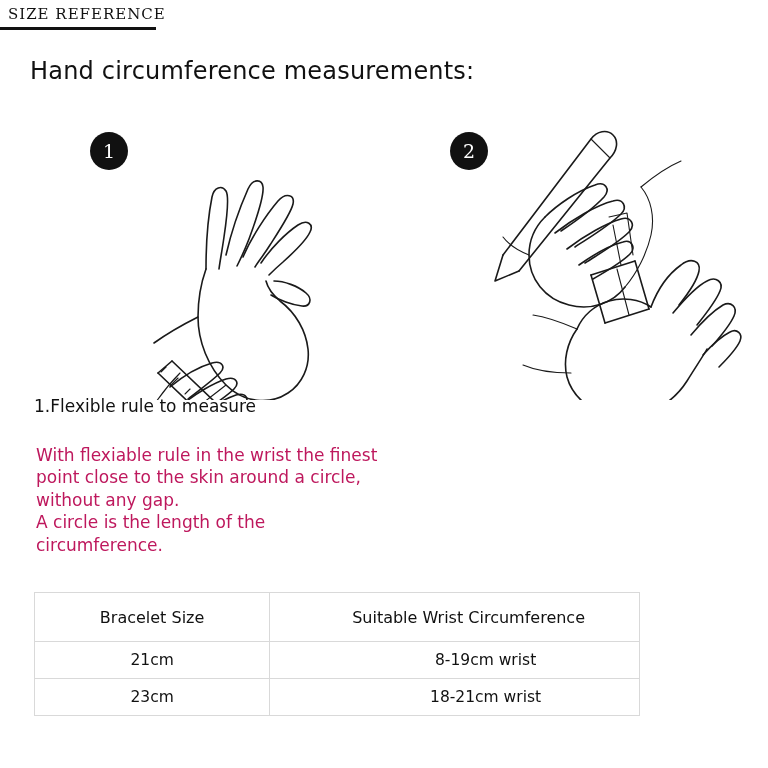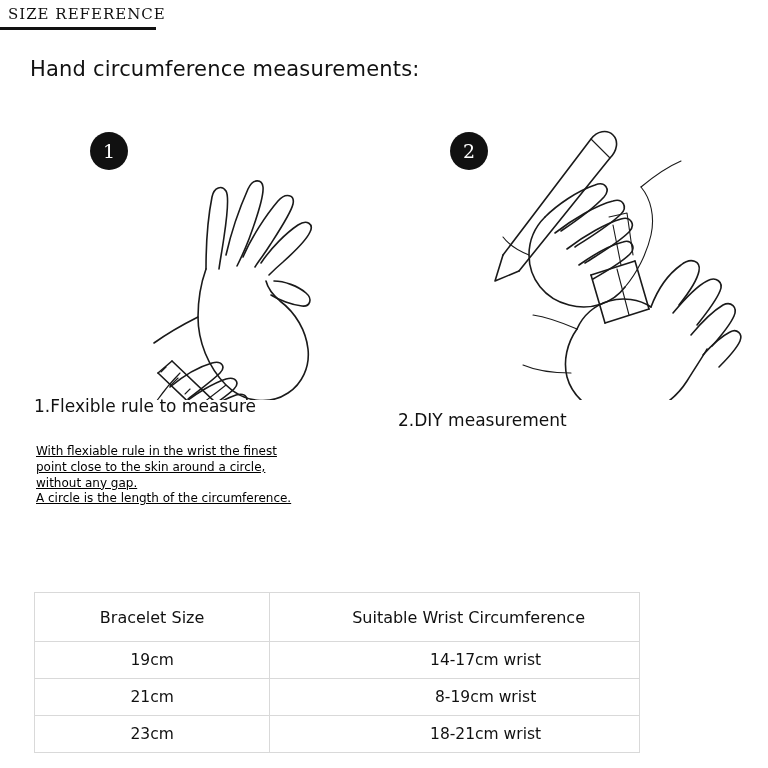--- a/index.html
+++ b/index.html
@@ -47,21 +47,21 @@
     color: #111111;
     white-space: nowrap;
   }
 
   
   .main-heading {
     position: absolute;
     left: 30px;
     top: 57px;
     font-family: "DejaVu Sans", sans-serif;
-    font-size: 21px;
+    font-size: 24px;
     font-weight: normal;
     color: #111111;
     letter-spacing: 0.2px;
   }
 
   
   .illus {
     position: absolute;
     top: 105px;
     height: 295px;
@@ -103,25 +103,24 @@
   svg.art .thin { stroke-width: 1.1; }
 
   
   .caption-title {
     position: absolute;
     font-size: 17px;
     color: #111111;
   }
   .caption-body {
     position: absolute;
-    font-size: 12px;
+    font-size: 17px;
     line-height: 1.32;
-    color: #000000;
+    color: #be185d;
     white-space: pre-line;
-    text-decoration: underline;
   }
   .cap-left-title { left: 34px; top: 396px; }
   .cap-right-title { left: 398px; top: 410px; }
   .cap-left-body { left: 36px; top: 444px; width: 345px; }
   .cap-right-body { left: 398px; top: 444px; width: 350px; }
 
   
   .size-table {
     position: absolute;
     left: 34px;
@@ -236,31 +235,26 @@
       <path d="M214,112 L232,108 L238,150" class="thin"></path>
     </svg>
   </div>
 
   <div class="caption-title cap-left-title">1.Flexible rule to measure</div>
   <div class="caption-body cap-left-body">With flexiable rule in the wrist the finest
 point close to the skin around a circle,
 without any gap.
 A circle is the length of the circumference.</div>
 
-  <div class="caption-title cap-right-title">2.DIY measurement</div>
 
   <table class="size-table">
     <tbody>
       <tr class="head">
         <td class="col-a first">Bracelet Size</td>
         <td class="col-b">Suitable Wrist Circumference</td>
-      </tr>
-      <tr>
-        <td class="col-a">19cm</td>
-        <td class="col-b">14-17cm wrist</td>
       </tr>
       <tr>
         <td class="col-a">21cm</td>
         <td class="col-b">8-19cm wrist</td>
       </tr>
       <tr>
         <td class="col-a">23cm</td>
         <td class="col-b">18-21cm  wrist</td>
       </tr>
     </tbody>

